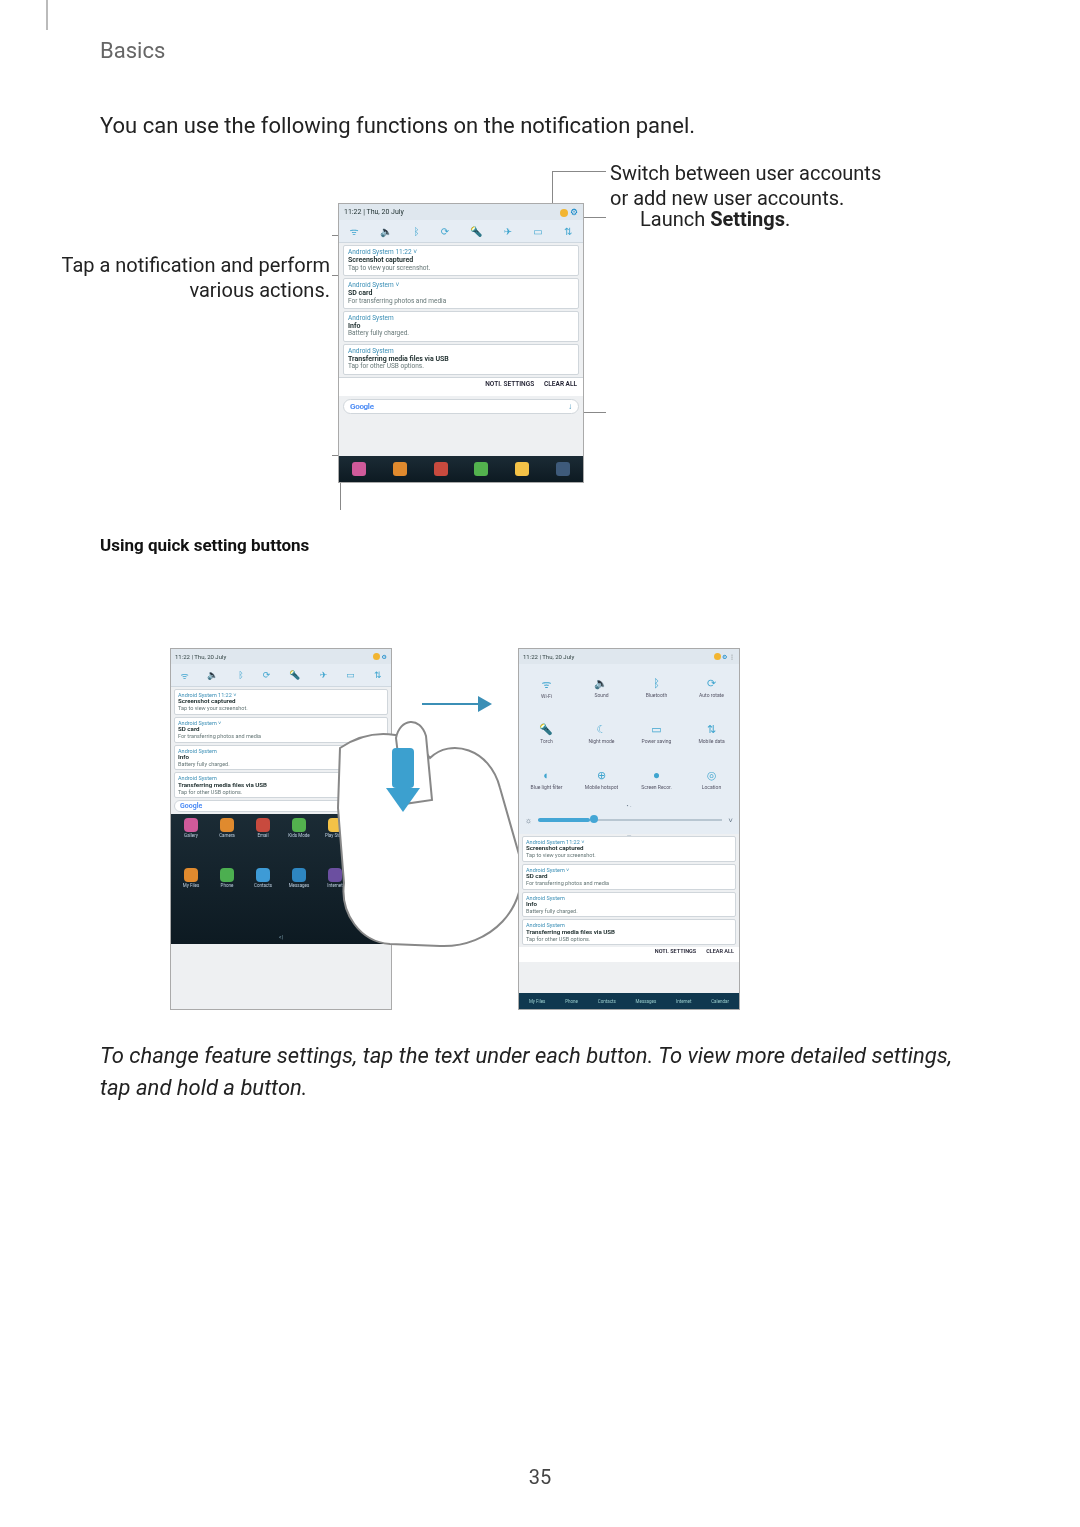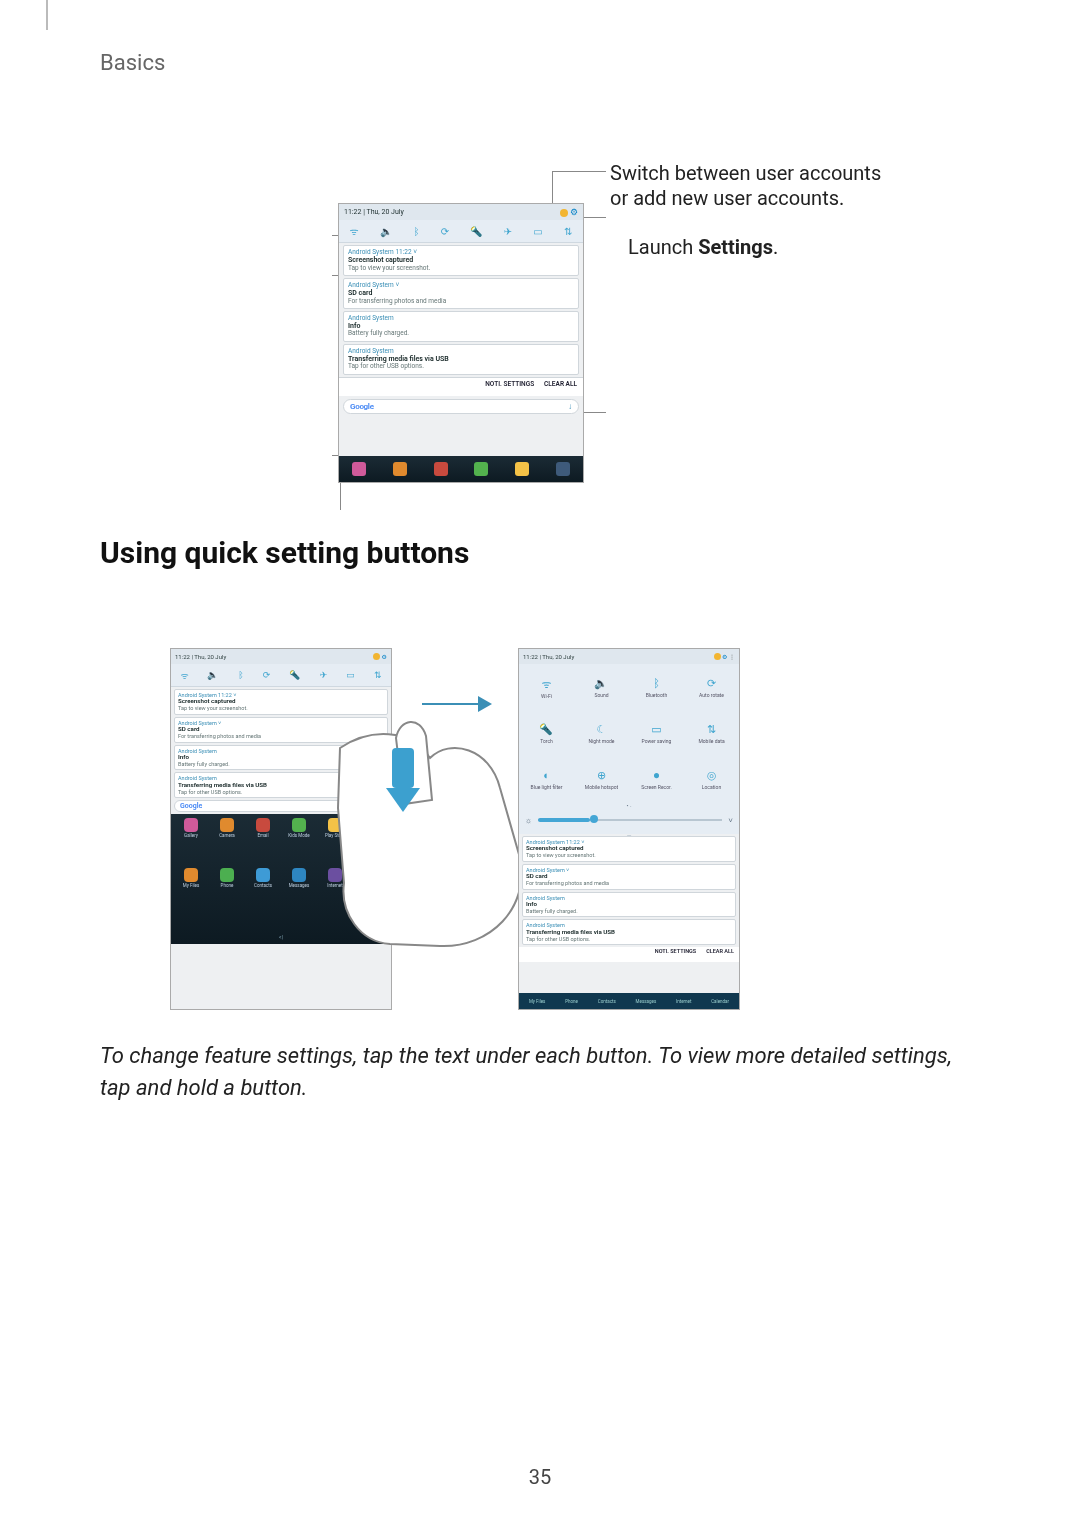--- a/index.html
+++ b/index.html
@@ -25,21 +25,20 @@
     width: 2px;
     height: 30px;
     background: #bbb;
   }
   .breadcrumb {
     position: absolute;
     left: 100px;
     top: 38px;
     font-size: 22px;
     color: #666;
-    margin-top: 12px;
   }
   .section-intro {
     position: absolute;
     left: 100px;
     top: 113px;
     font-size: 22px;
     color: #222;
   }
   
   .diagram1 {
@@ -168,21 +167,21 @@
     position: absolute;
     background: #888;
   }
   .hline { height: 1px; }
   .vline { width: 1px; }
 
   
   .h2 {
     position: absolute;
     left: 100px;
-    font-size: 30px;
+    font-size: 17px;
     font-weight: 700;
     color: #111;
   }
   .body-text {
     position: absolute;
     left: 100px;
     width: 880px;
     font-size: 22px;
     line-height: 1.45;
     color: #222;
@@ -411,39 +410,44 @@
   }
 </style>
 </head>
 <body>
 
 <div class="page">
   <div class="gutter-mark"></div>
 
   <div class="breadcrumb">Basics</div>
 
+  <div class="section-intro">You can use the following functions on the notification panel.</div>
 
   <div class="diagram1">
 
     <div class="line hline" style="left:232px; top:80px; width:8px;"></div>
 
+    <div class="label" style="left:-60px; top:98px; width:290px;">
+      <span>Tap a notification and perform</span><br>
+      <span>various actions.</span>
+    </div>
     <div class="line hline" style="left:232px; top:120px; width:8px;"></div>
 
     <div class="line hline" style="left:232px; top:300px; width:8px;"></div>
     <div class="line hline" style="left:240px; top:300px; width:1px; height:55px; background:#888;"></div>
     <div class="line hline" style="left:240px; top:255px; width:152px;"></div>
 
     <div class="label label-right" style="left:510px; top:6px; width:380px;">
       <span>Switch between user accounts</span><br>
       <span>or add new user accounts.</span>
     </div>
     <div class="line vline" style="left:452px; top:16px; height:38px;"></div>
     <div class="line hline" style="left:452px; top:16px; width:54px;"></div>
 
-    <div class="label label-right" style="left:528px; top:52px; width:380px;margin-top:28px;">
+    <div class="label label-right" style="left:540px; top:52px; width:380px;">
       <span>Launch </span><b>Settings</b><span>.</span>
     </div>
     <div class="line hline" style="left:482px; top:62px; width:24px;"></div>
 
     <div class="line hline" style="left:482px; top:257px; width:24px;"></div>
 
     <div class="phone">
       <div class="statusbar">
         <span>11:22 | Thu, 20 July</span>
         <span>

